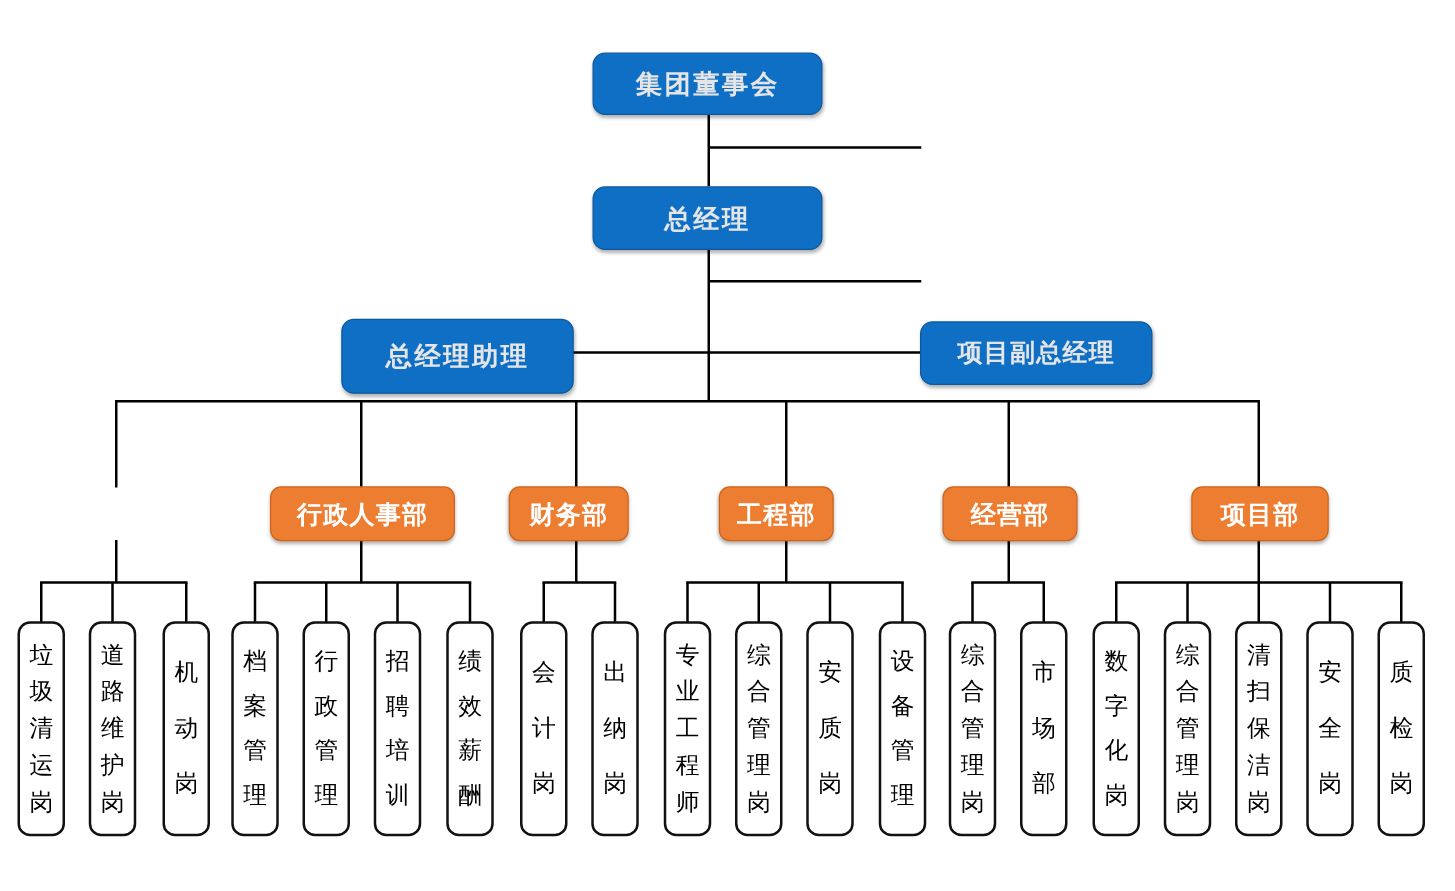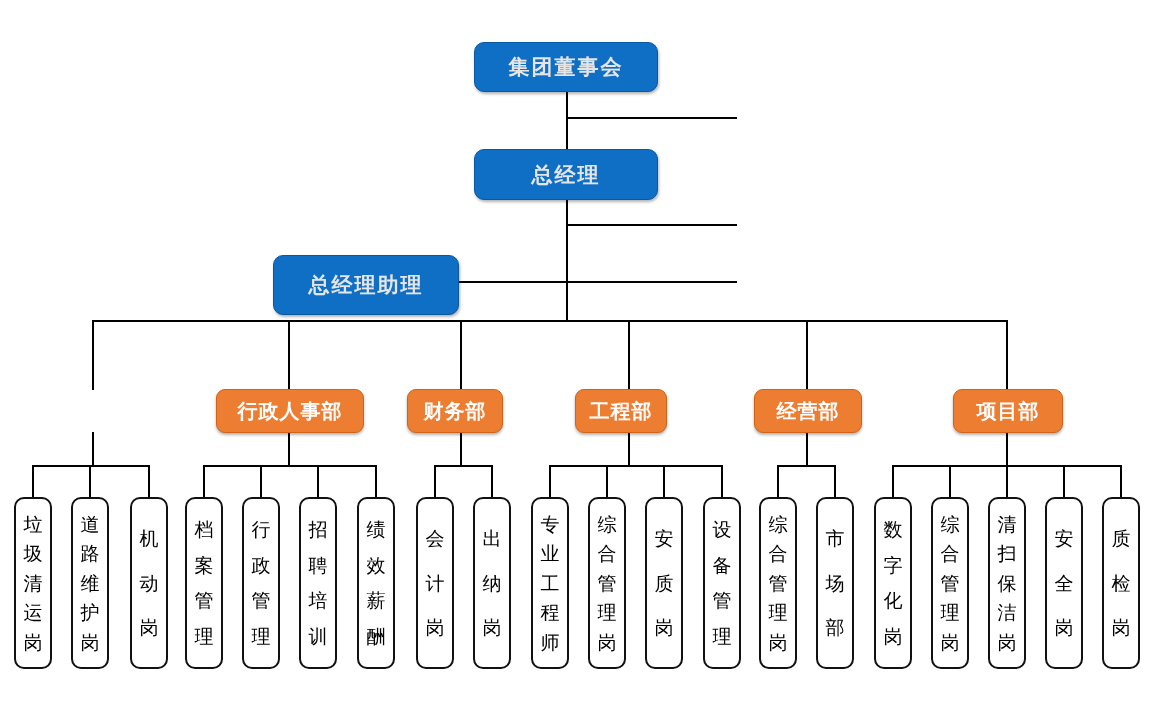--- a/index.html
+++ b/index.html
@@ -122,20 +122,21 @@
   <div class="line vline" style="left:834px;top:466px;height:32px;"></div>
   <div class="line vline" style="left:892px;top:466px;height:32px;"></div>
   <div class="line vline" style="left:949px;top:466px;height:32px;"></div>
   <div class="line vline" style="left:1006px;top:466px;height:32px;"></div>
   <div class="line vline" style="left:1063px;top:466px;height:32px;"></div>
   <div class="line vline" style="left:1120px;top:466px;height:32px;"></div>
 
   <div class="exec" style="left:474px;top:42px;width:184px;height:50px;">集团董事会</div>
   <div class="exec" style="left:474px;top:149px;width:184px;height:51px;">总经理</div>
   <div class="exec" style="left:242px;top:255px;width:186px;height:60px;margin-left:31px;">总经理助理</div>
+  <div class="exec" style="left:736px;top:257px;width:186px;height:51px;font-size:20px;letter-spacing:1px;">项目副总经理</div>
 
   <div class="dept" style="left:216px;width:148px;">行政人事部</div>
   <div class="dept" style="left:407px;width:96px;">财务部</div>
   <div class="dept" style="left:575px;width:92px;">工程部</div>
   <div class="dept" style="left:754px;width:108px;">经营部</div>
   <div class="dept" style="left:953px;width:110px;">项目部</div>
 
   <div class="post" style="left:14px;">
       <span>垃</span>
       <span>圾</span>

